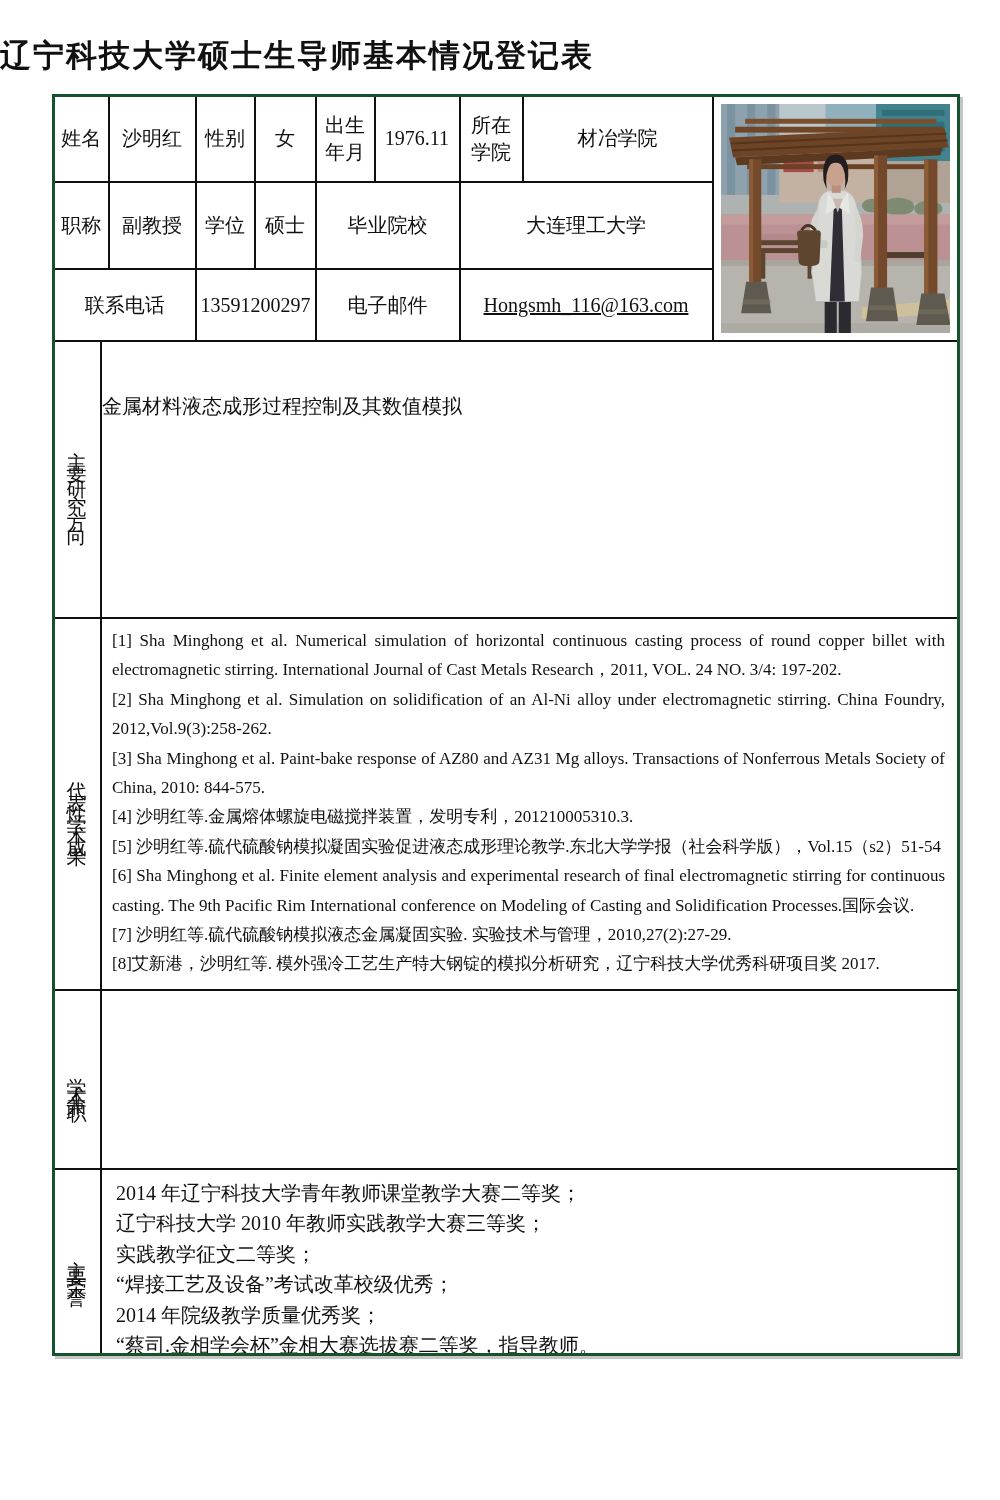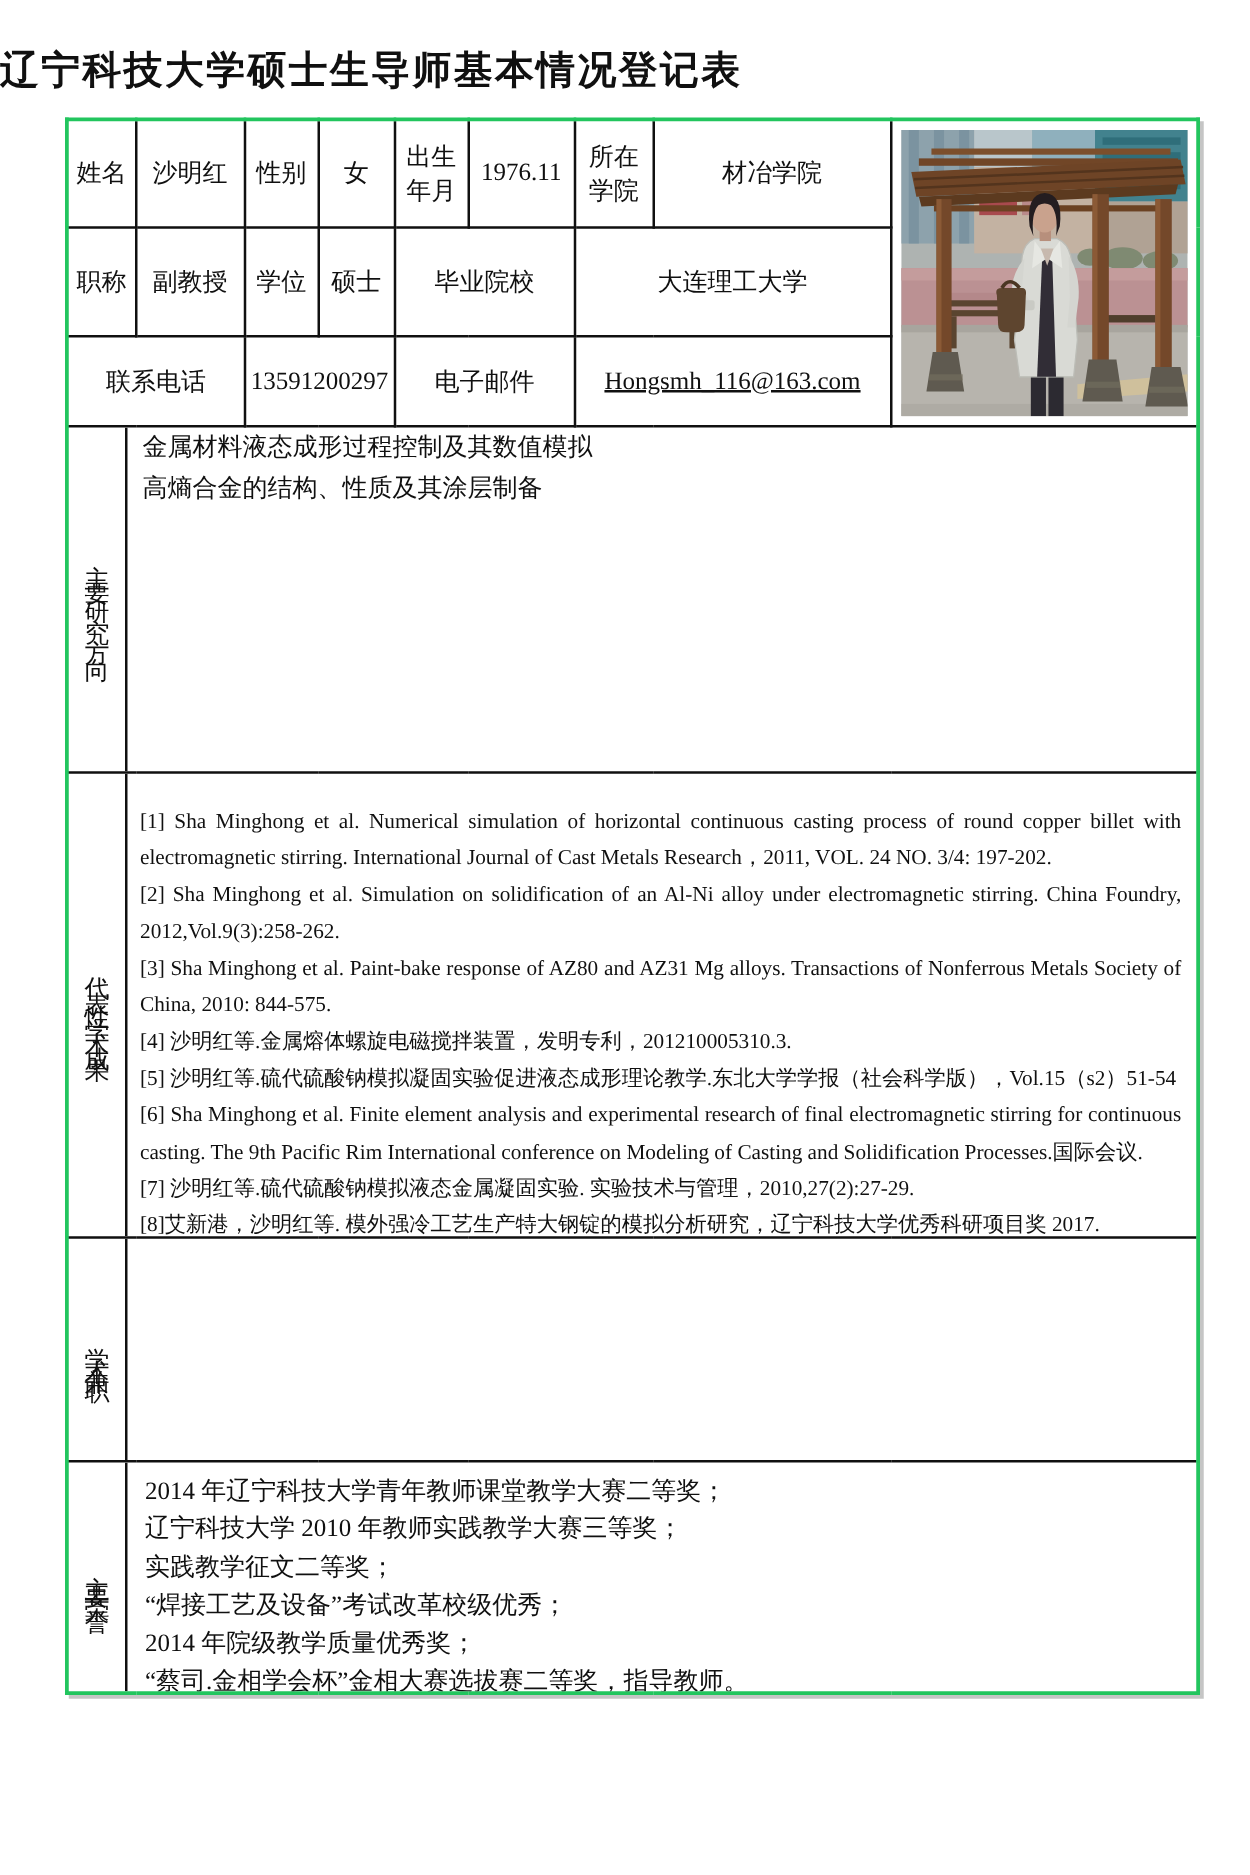--- a/index.html
+++ b/index.html
@@ -7,21 +7,21 @@
     width:1000px;height:1500px;background:#ffffff;position:relative;
     font-family:"Liberation Serif","DejaVu Serif",serif;color:#101010;
     overflow:hidden;
   }
   .page-title{
     margin:34px 0 0 0;font-size:31px;font-weight:700;
     letter-spacing:2px;line-height:44px;
   }
   table.form{
     border-collapse:collapse;table-layout:fixed;width:905px;
-    margin:16px 0 0 52px;border:3px solid #22c55e;
+    margin:16px 0 0 52px;border:3px solid #14532d;
     box-shadow:3px 3px 0 rgba(110,110,110,.4);
   }
   td{
     border:2px solid #101010;text-align:center;vertical-align:middle;
     font-size:20px;padding:2px;overflow:hidden;word-break:break-word;
   }
   tr.r1{height:82px}
   tr.r2{height:83px}
   tr.r3{height:68px}
   td.photo-cell{padding:7px;background:#fff;vertical-align:middle;}
@@ -34,27 +34,27 @@
     flex:0 0 45px;width:45px;border-right:2px solid #101010;
     display:flex;align-items:center;justify-content:center;
     writing-mode:vertical-rl;text-orientation:upright;
     font-size:20px;
   }
   .ls-research{letter-spacing:15px;}
   .ls-pubs{letter-spacing:11px;}
   .ls-pos{letter-spacing:9px;}
   .ls-honor{letter-spacing:9px;}
   .seccontent{flex:1;text-align:left;min-height:100%;box-sizing:border-box;}
-  .research-content{display:flex;flex-direction:column;justify-content:flex-start;
-    padding-left:12px;font-size:20px;line-height:33px;}
+  .research-content{display:flex;flex-direction:column;justify-content:space-between;
+    padding-left:0;font-size:20px;line-height:33px;margin-top:48px;}
   .h-research{height:275px;}
   .h-pubs{height:370px;}
   .h-pos{height:177px;}
   .h-honor{height:183px;}
-  .pubs-content{padding:7px 12px 5px 10px;font-size:17px;line-height:29.4px;margin-top:16px;}
+  .pubs-content{padding:7px 12px 5px 10px;font-size:17px;line-height:29.4px;}
   .pubs-content p{margin:0;text-align:justify;}
   .honors-content{padding:8px 10px 0 14px;font-size:20px;line-height:30.4px;}
   .honors-content div{white-space:nowrap;}
 </style>
 </head>
 <body>
 
 <h1 class="page-title">辽宁科技大学硕士生导师基本情况登记表</h1>
 
 <table class="form">

